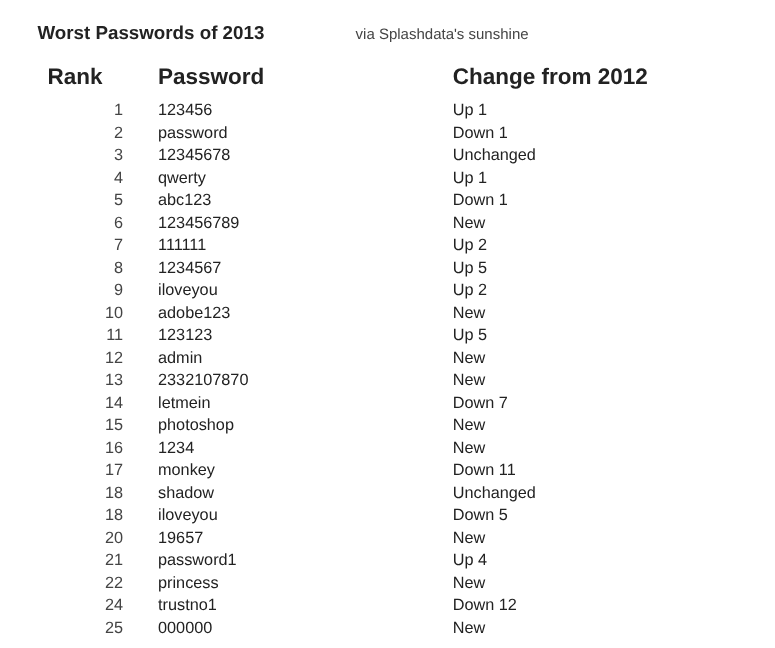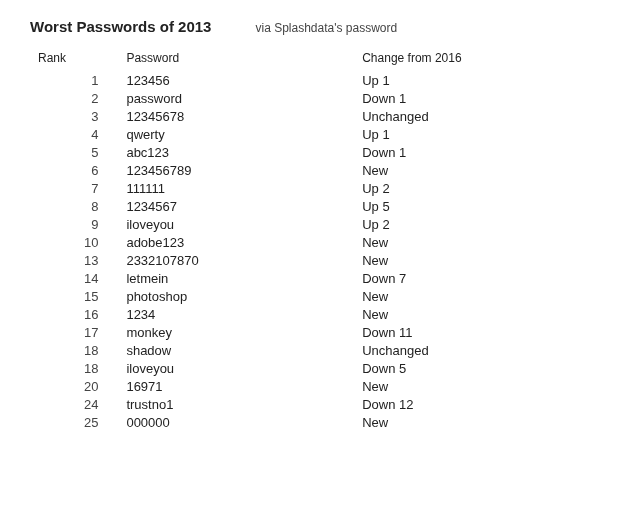--- a/index.html
+++ b/index.html
@@ -11,40 +11,40 @@
       font-size: 13px;
       color: #222;
       overflow: hidden;
     }
     .page {
       padding: 18px 30px 18px 30px;
     }
     .title-row {
       display: flex;
       align-items: baseline;
-      gap: 44px;
+      gap: 73px;
       margin-bottom: 14px;
     }
     .main-title {
       font-size: 15px;
       font-weight: bold;
       color: #222;
     }
     .subtitle {
       font-size: 12px;
       color: #444;
     }
     table {
       width: 100%;
       border-collapse: collapse;
     }
     thead tr th {
       text-align: left;
-      font-weight: normal;
-      font-size: 12px;
+      font-weight: bold;
+      font-size: 18px;
       padding: 2px 8px 6px 8px;
       border-bottom: none;
     }
     thead tr th:first-child {
       width: 60px;
     }
     thead tr th:nth-child(2) {
       width: 160px;
     }
     thead tr th:nth-child(3) {
@@ -60,28 +60,28 @@
       padding-right: 20px;
       color: #444;
     }
   </style>
 </head>
 <body>
 
 <div class="page">
   <div class="title-row">
     <span class="main-title">Worst Passwords of 2013</span>
-    <span class="subtitle">via Splashdata's password</span>
+    <span class="subtitle">via Splashdata's sunshine</span>
   </div>
   <table>
     <thead>
       <tr>
         <th>Rank</th>
         <th>Password</th>
-        <th>Change from 2016</th>
+        <th>Change from 2012</th>
       </tr>
     </thead>
     <tbody id="table-body">
     <tr>
           <td>1</td>
           <td>123456</td>
           <td>Up 1</td>
         </tr>
         <tr>
           <td>2</td>
@@ -122,20 +122,30 @@
           <td>9</td>
           <td>iloveyou</td>
           <td>Up 2</td>
         </tr>
         <tr>
           <td>10</td>
           <td>adobe123</td>
           <td>New</td>
         </tr>
         <tr>
+          <td>11</td>
+          <td>123123</td>
+          <td>Up 5</td>
+        </tr>
+        <tr>
+          <td>12</td>
+          <td>admin</td>
+          <td>New</td>
+        </tr>
+        <tr>
           <td>13</td>
           <td>2332107870</td>
           <td>New</td>
         </tr>
         <tr>
           <td>14</td>
           <td>letmein</td>
           <td>Down 7</td>
         </tr>
         <tr>
@@ -158,21 +168,31 @@
           <td>shadow</td>
           <td>Unchanged</td>
         </tr>
         <tr>
           <td>18</td>
           <td>iloveyou</td>
           <td>Down 5</td>
         </tr>
         <tr>
           <td>20</td>
-          <td>16971</td>
+          <td>19657</td>
+          <td>New</td>
+        </tr>
+        <tr>
+          <td>21</td>
+          <td>password1</td>
+          <td>Up 4</td>
+        </tr>
+        <tr>
+          <td>22</td>
+          <td>princess</td>
           <td>New</td>
         </tr>
         <tr>
           <td>24</td>
           <td>trustno1</td>
           <td>Down 12</td>
         </tr>
         <tr>
           <td>25</td>
           <td>000000</td>

